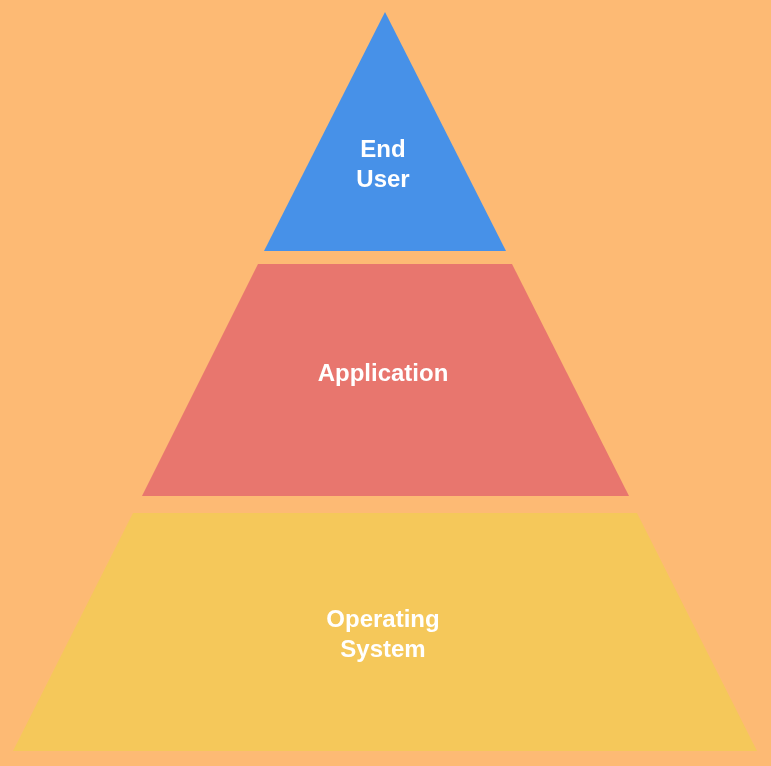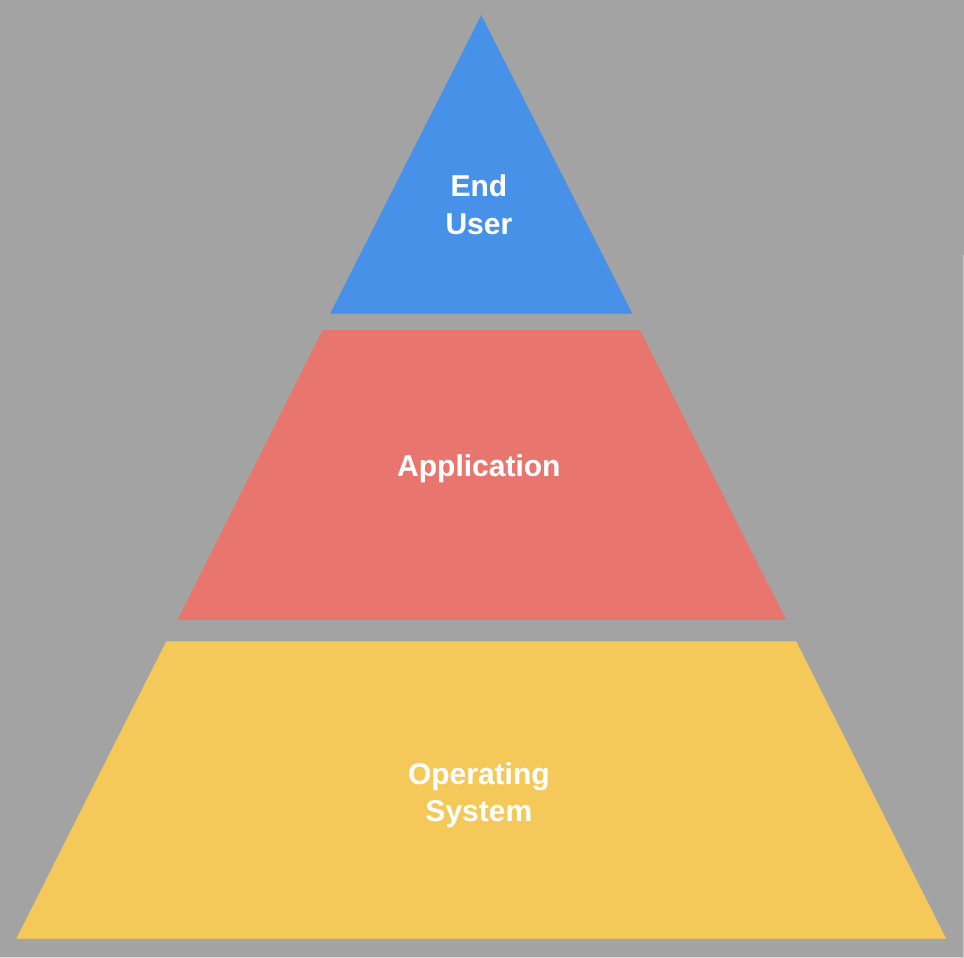--- a/index.html
+++ b/index.html
@@ -8,21 +8,21 @@
     width: 771px;
     height: 766px;
     background: #ffffff;
     overflow: hidden;
     font-family: "Liberation Sans", sans-serif;
   }
   .canvas {
     position: relative;
     width: 771px;
     height: 766px;
-    background: #a3a3a3;
+    background: #fdba74;
   }
   svg {
     display: block;
     width: 771px;
     height: 766px;
   }
   .layer-label {
     font-family: "Liberation Sans", sans-serif;
     font-weight: bold;
     font-size: 24px;

